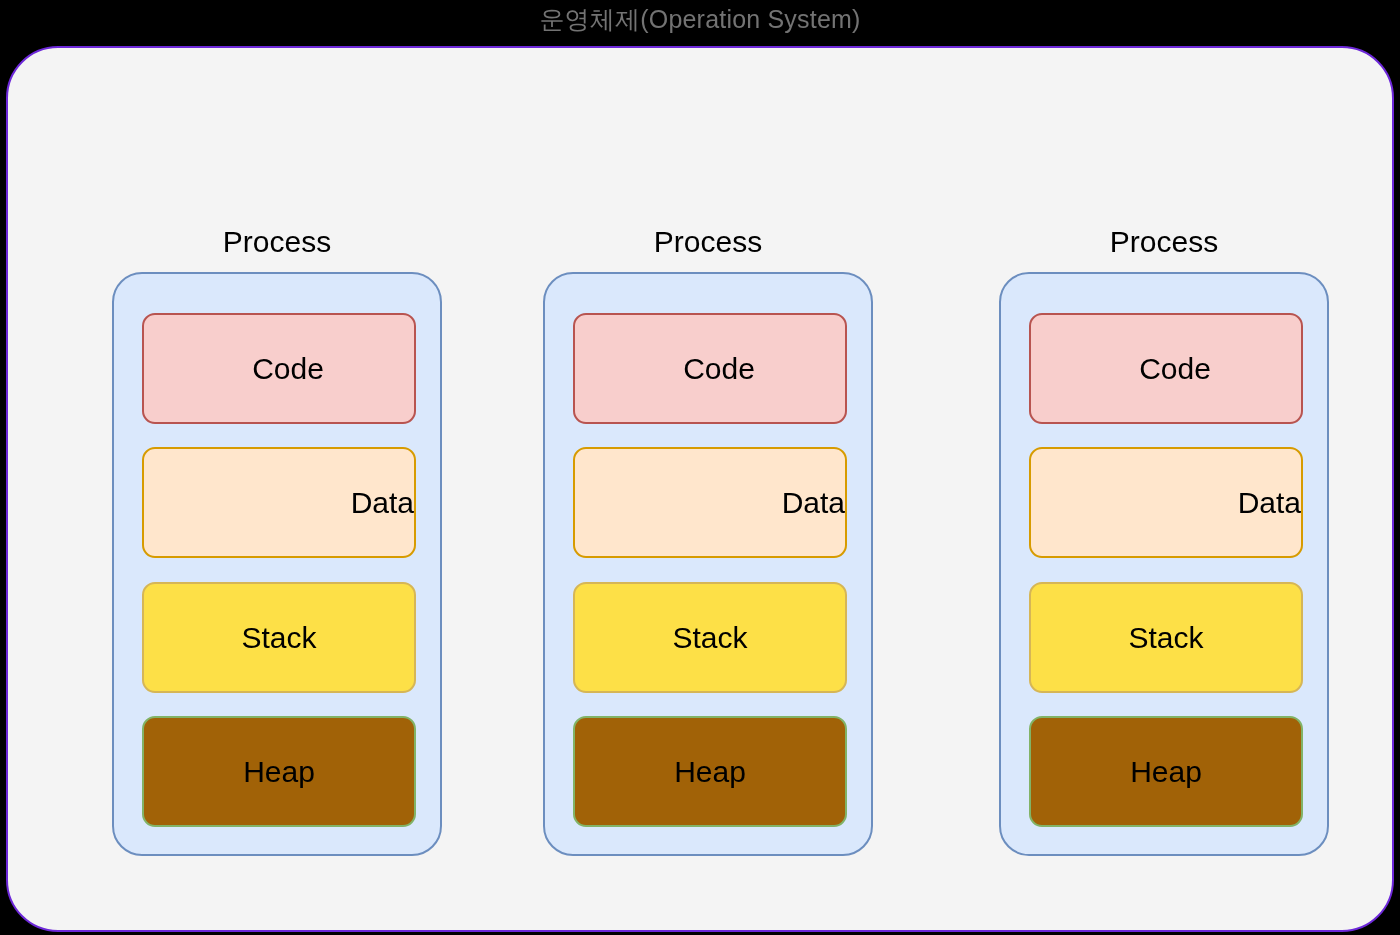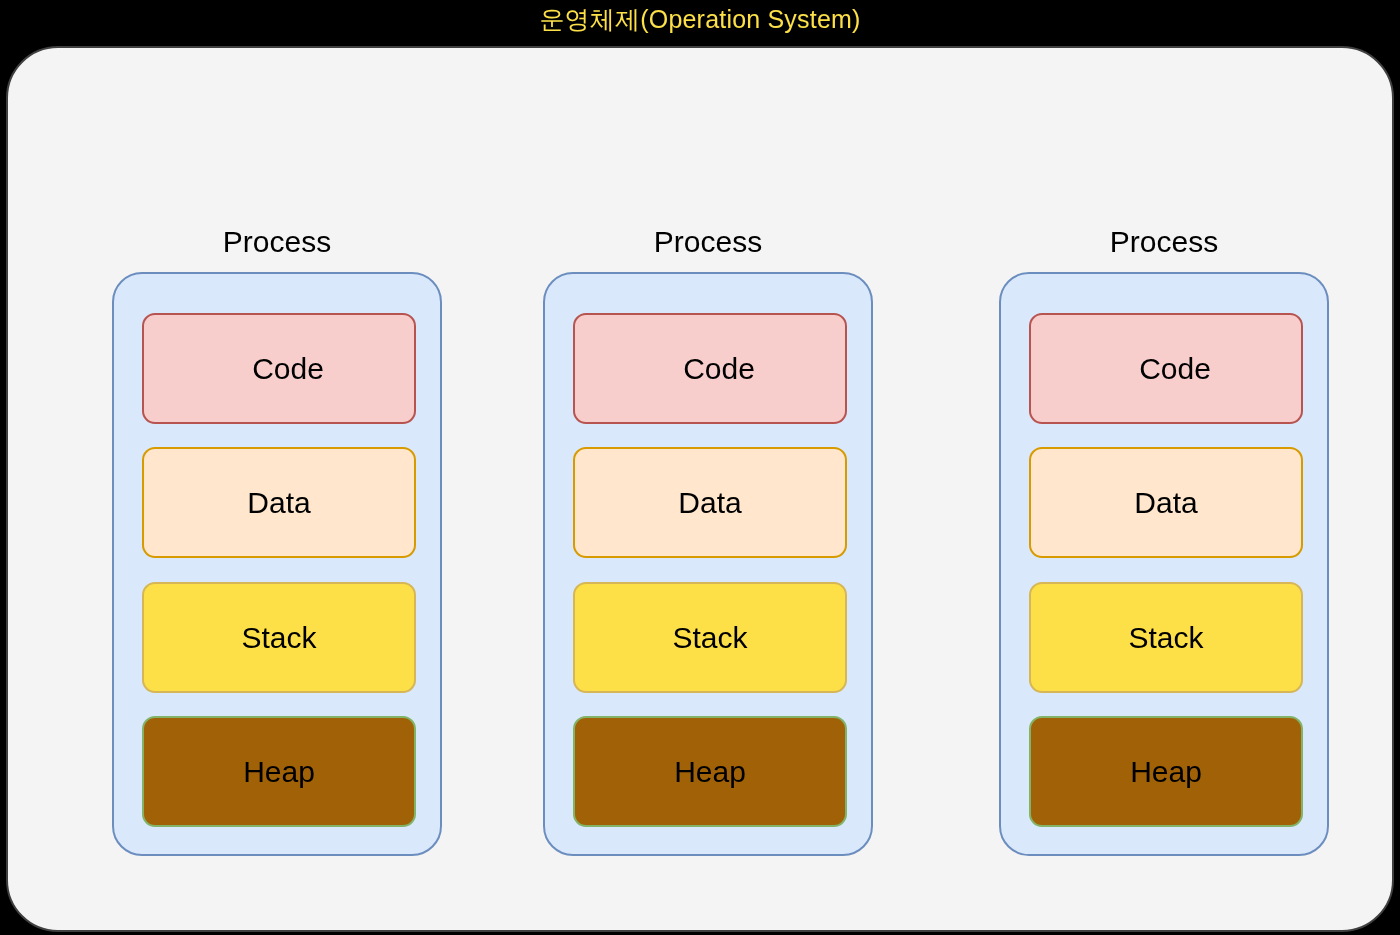--- a/index.html
+++ b/index.html
@@ -23,35 +23,35 @@
 
   
   .os-title {
     position: absolute;
     left: 0;
     top: 4px;
     width: 1400px;
     text-align: center;
     font-size: 25px;
     line-height: 30px;
-    color: #fde047;
+    color: #737373;
     letter-spacing: 0.2px;
     white-space: nowrap;
   }
 
   
   .os-box {
     position: absolute;
     left: 6px;
     top: 46px;
     width: 1388px;
     height: 886px;
     box-sizing: border-box;
     background: #f4f4f4;
-    border: 2px solid #404040;
+    border: 2px solid #6d28d9;
     border-radius: 52px;
   }
 
   
   .process-col {
     position: absolute;
     top: 176px;
     width: 330px;
   }
   .process-col[data-col="0"] { left: 104px; }
@@ -93,21 +93,21 @@
     justify-content: center;
   }
   .segment-label {
     font-size: 30px;
     line-height: 34px;
     color: #000000;
     white-space: nowrap;
   }
 
   .segment[data-seg="0"] { top: 39px;  background: #f8cecc; border-color: #b85450; padding-left: 18px; }
-  .segment[data-seg="1"] { top: 173px; background: #ffe6cc; border-color: #d79b00; }
+  .segment[data-seg="1"] { top: 173px; background: #ffe6cc; border-color: #d79b00; justify-content: flex-end; }
   .segment[data-seg="2"] { top: 308px; background: #fde047; border-color: #d6b656; }
   .segment[data-seg="3"] { top: 442px; background: #a16207; border-color: #82b366; }
 </style>
 </head>
 <body>
 
 <div id="canvas">
 
   <div class="os-title">운영체제(Operation System)</div>
 

